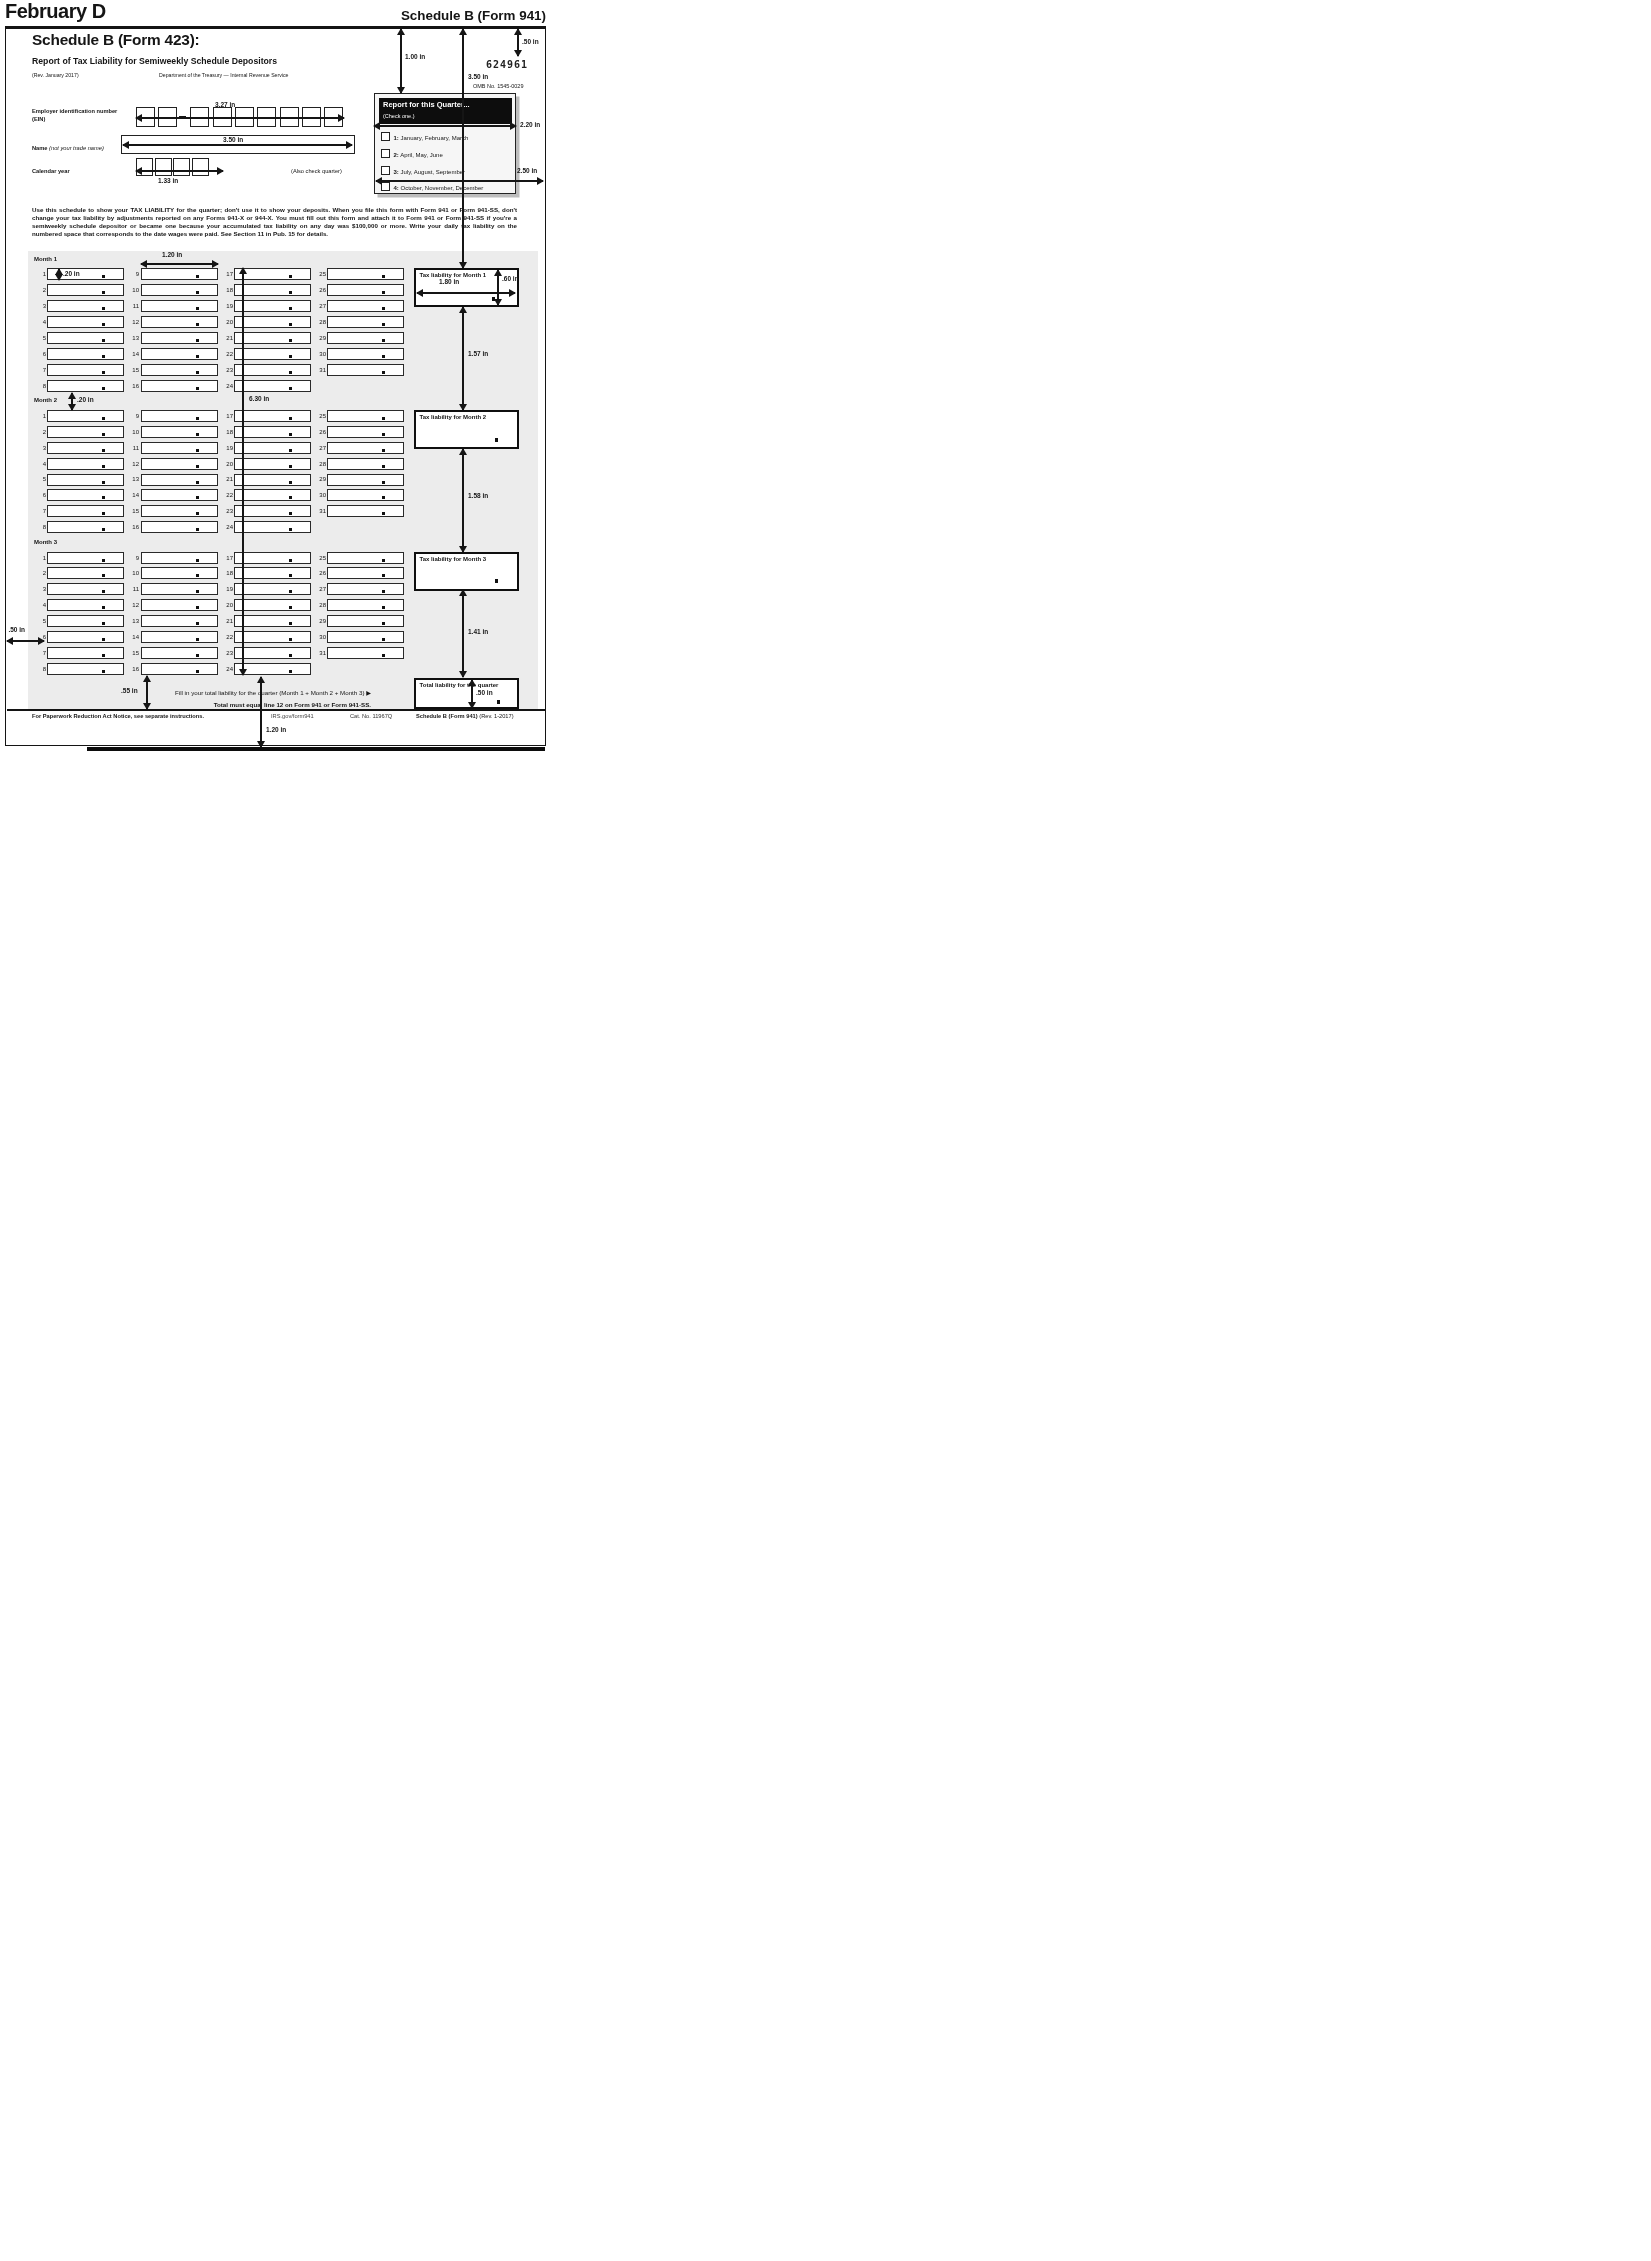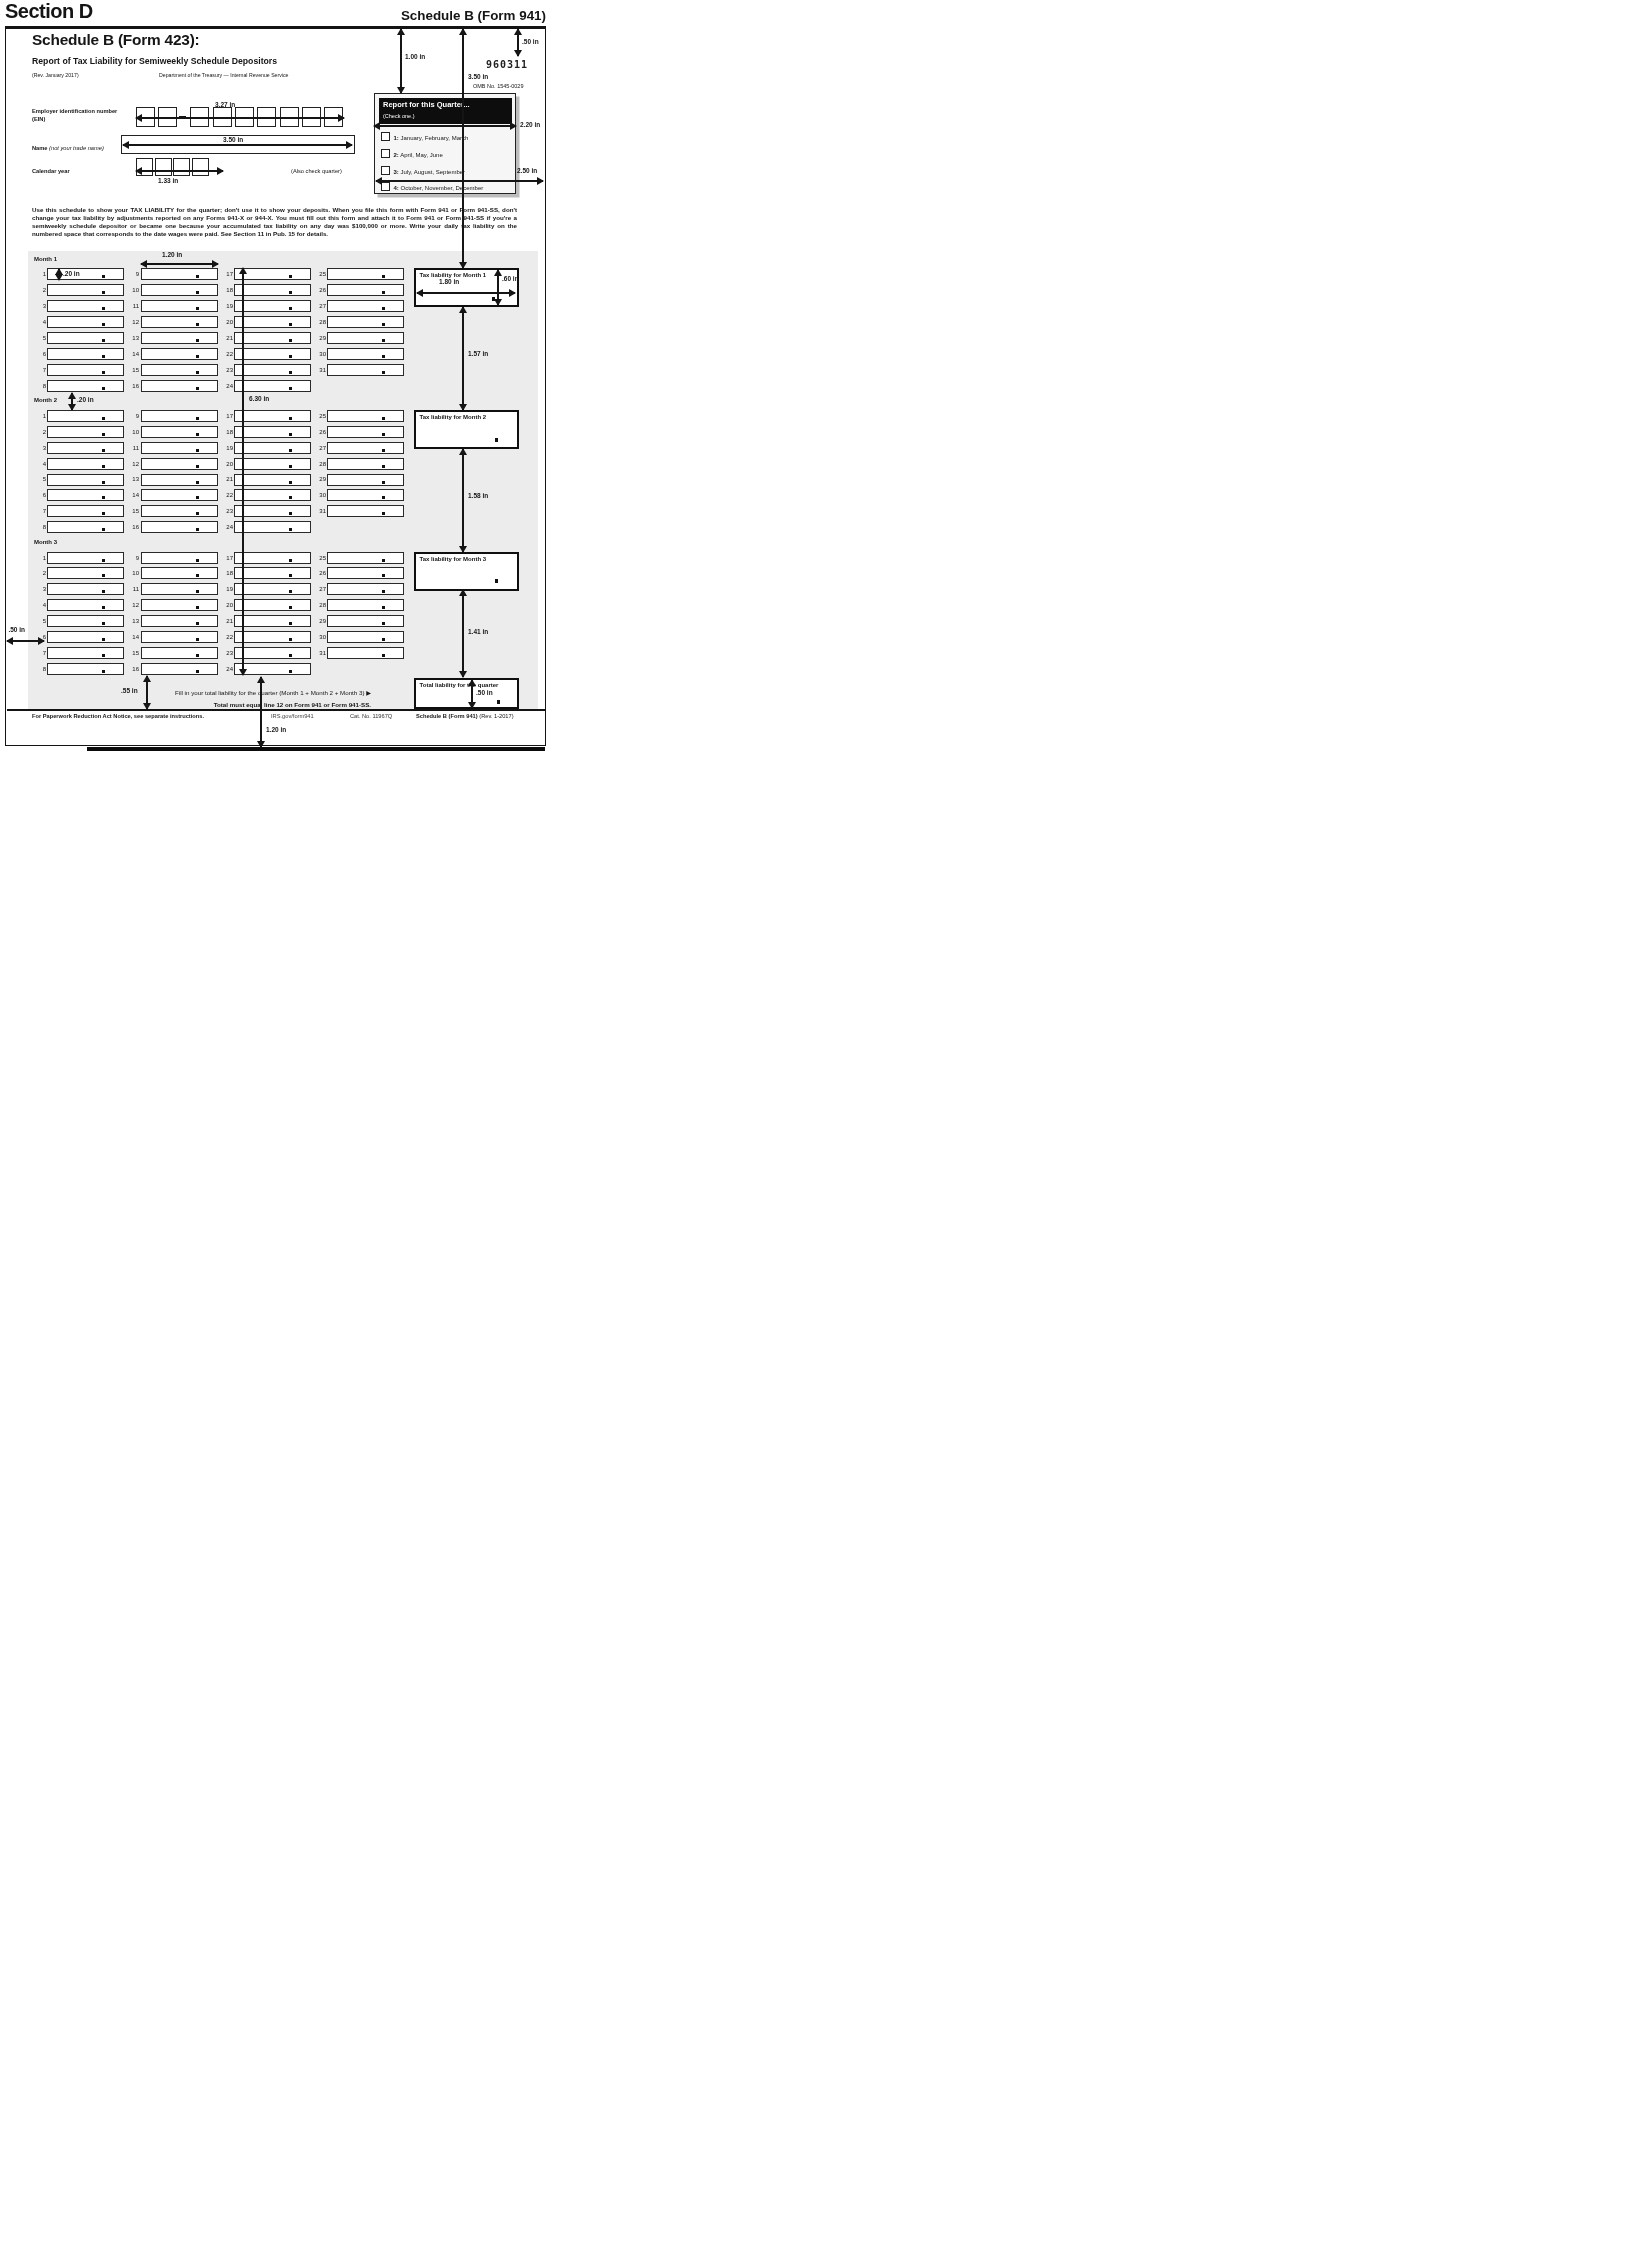--- a/index.html
+++ b/index.html
@@ -68,32 +68,32 @@
   .totline2{position:absolute;left:144px;top:701px;width:227px;text-align:right;font-size:6.2px;font-weight:700;z-index:7;}
   .innerbottom{position:absolute;left:6.5px;top:709px;width:538px;height:2px;background:#141414;}
   .footrow{position:absolute;top:713px;font-size:5.7px;z-index:7;}
   .bottomline{position:absolute;left:87px;top:747px;width:458px;height:4px;background:#0c0c0c;z-index:2;}
 </style>
 </head>
 <body>
 
 <div class="page">
 
-  <div class="exhibit">Section D</div>
+  <div class="exhibit">February D</div>
   <div class="tr-title">Schedule B (Form 941)</div>
 
   <div class="formbox"></div>
   <div class="panel"></div>
 
   <div class="ftitle">Schedule B (Form 423):</div>
   <div class="fsub">Report of Tax Liability for Semiweekly Schedule Depositors</div>
   <div class="frev">(Rev. January 2017)</div>
   <div class="fdept">Department of the Treasury — Internal Revenue Service</div>
   <div class="omb">OMB No. 1545-0029</div>
-  <div class="dln">960311</div>
+  <div class="dln">624961</div>
 
   <div class="flabel" style="left:32px;top:108px">Employer identification number</div>
   <div class="flabel" style="left:32px;top:116px">(EIN)</div>
   <div id="ein-boxes">
       <div class="fbox" style="left: 136px; top: 107px;"></div>
       <div class="fbox" style="left: 158px; top: 107px;"></div>
       <div class="fbox" style="left: 190px; top: 107px;"></div>
       <div class="fbox" style="left: 213px; top: 107px;"></div>
       <div class="fbox" style="left: 235px; top: 107px;"></div>
       <div class="fbox" style="left: 257px; top: 107px;"></div>

